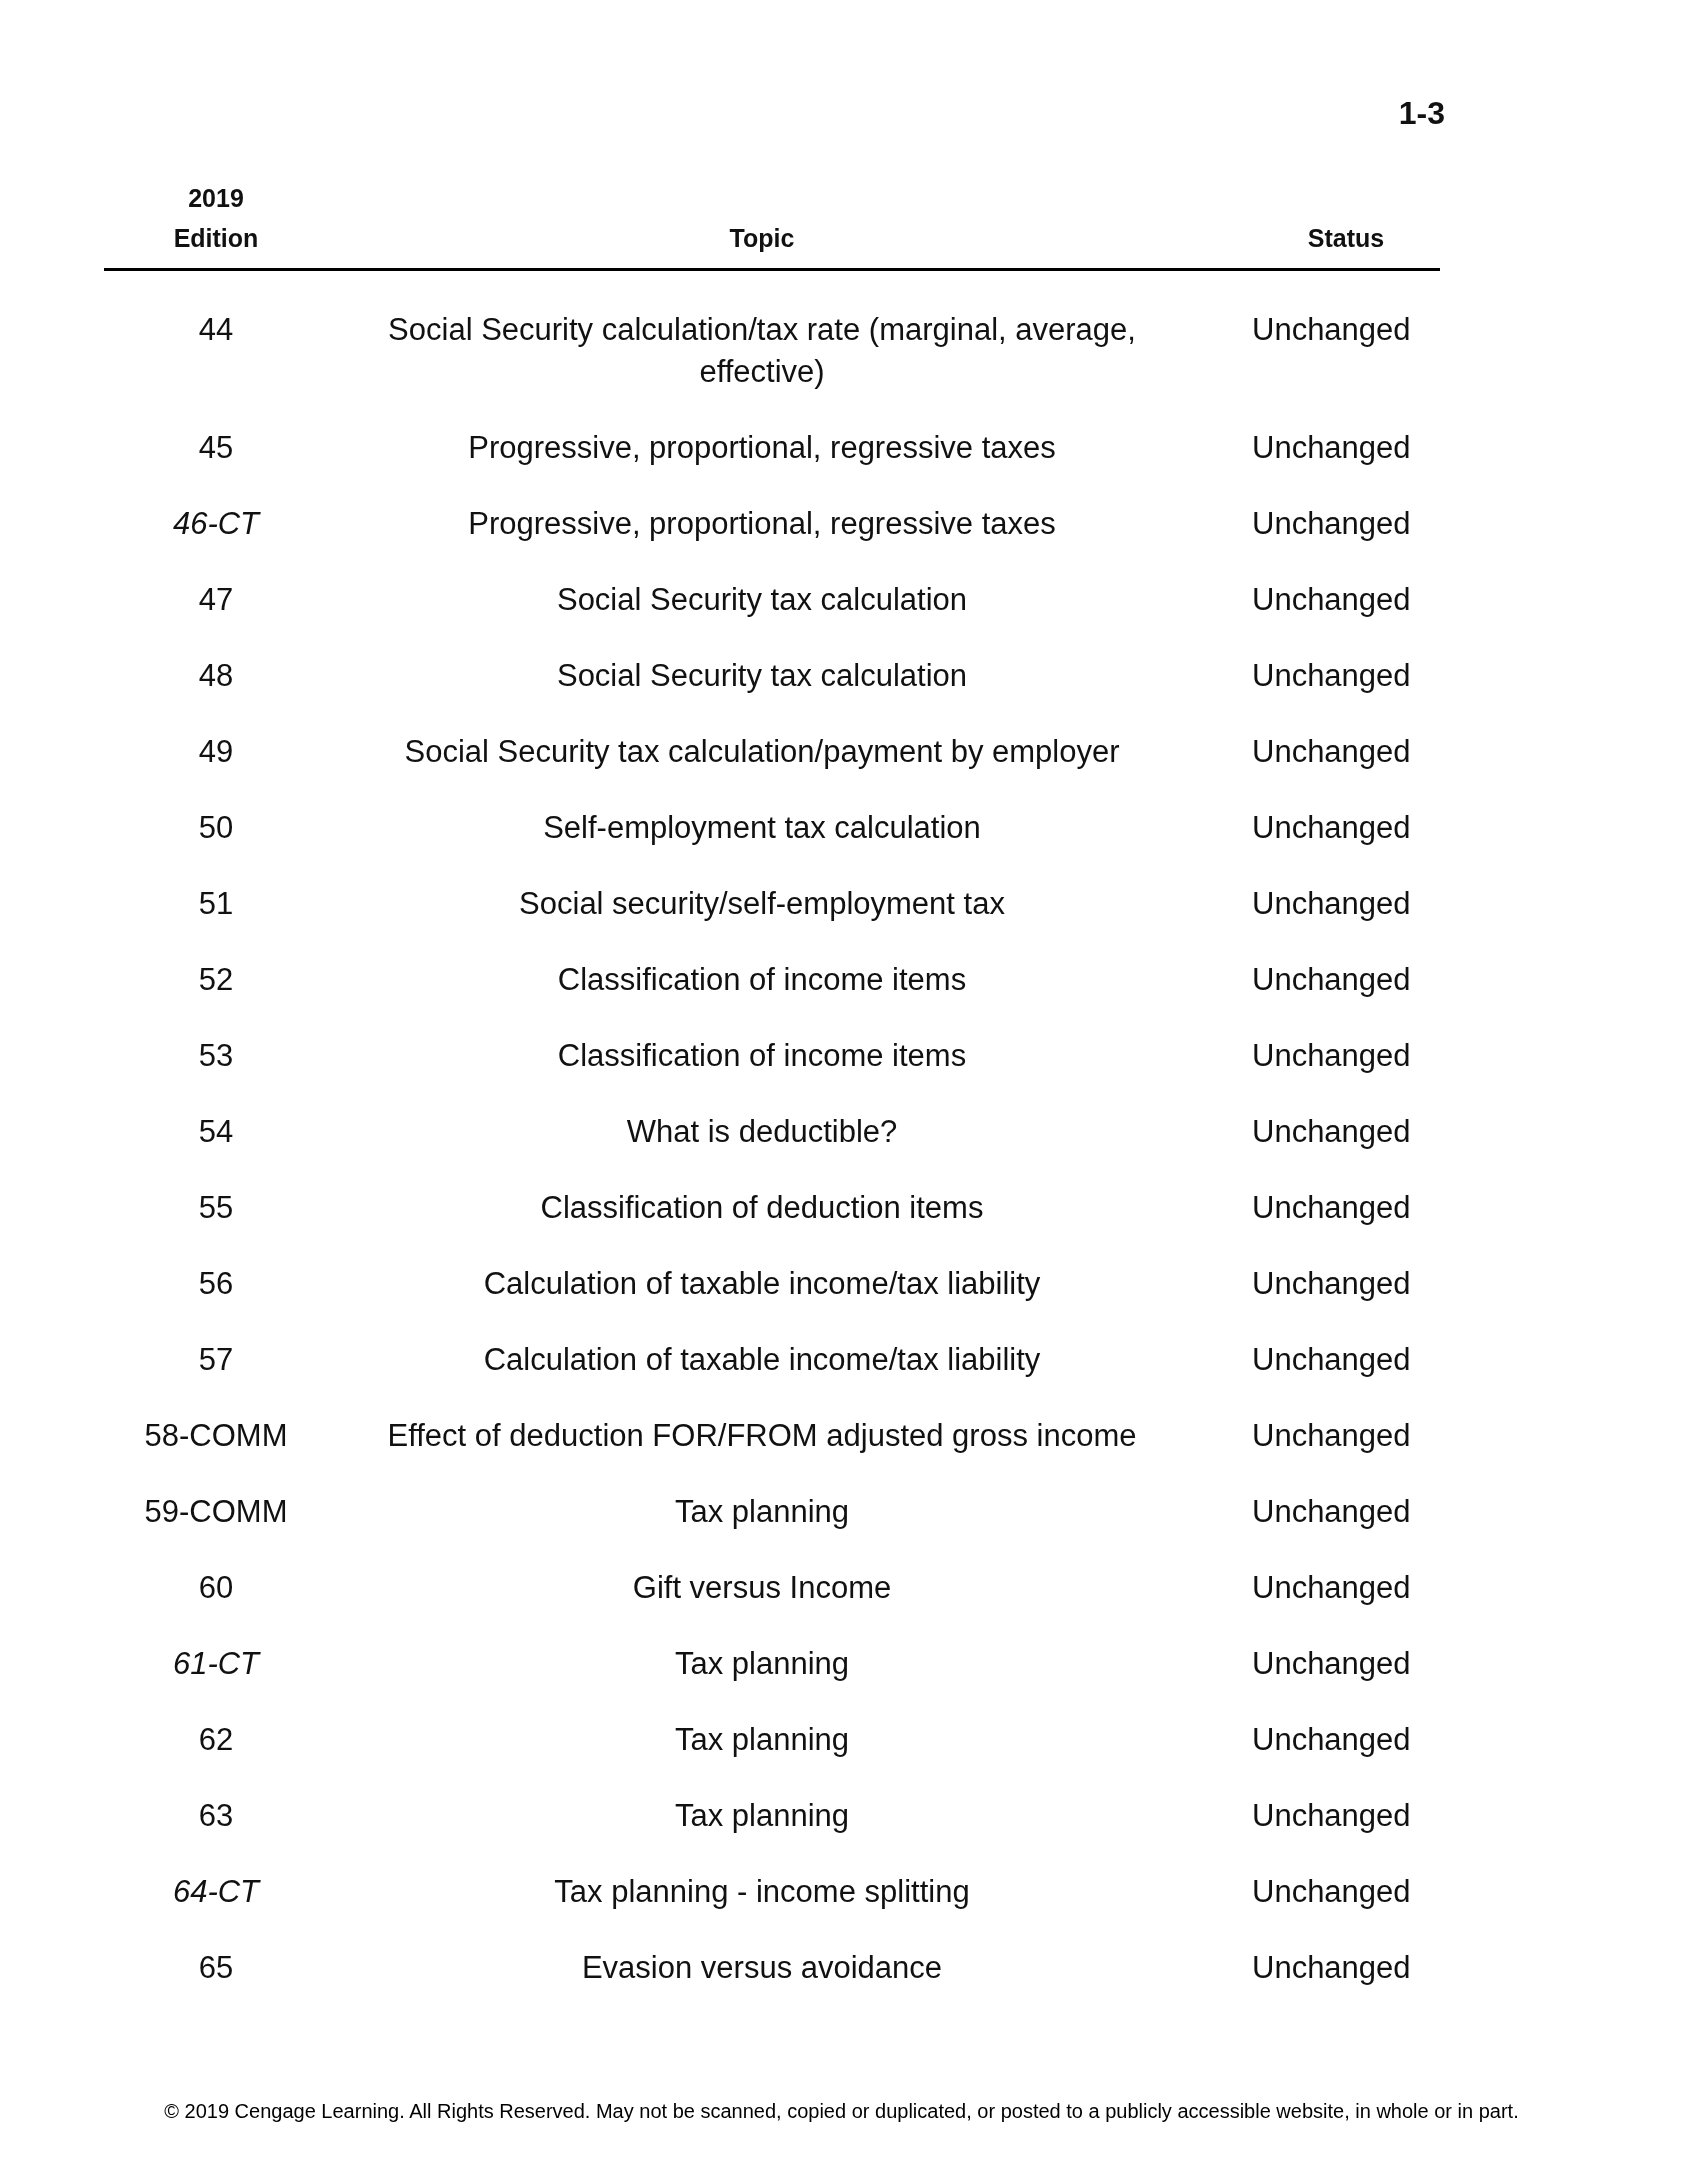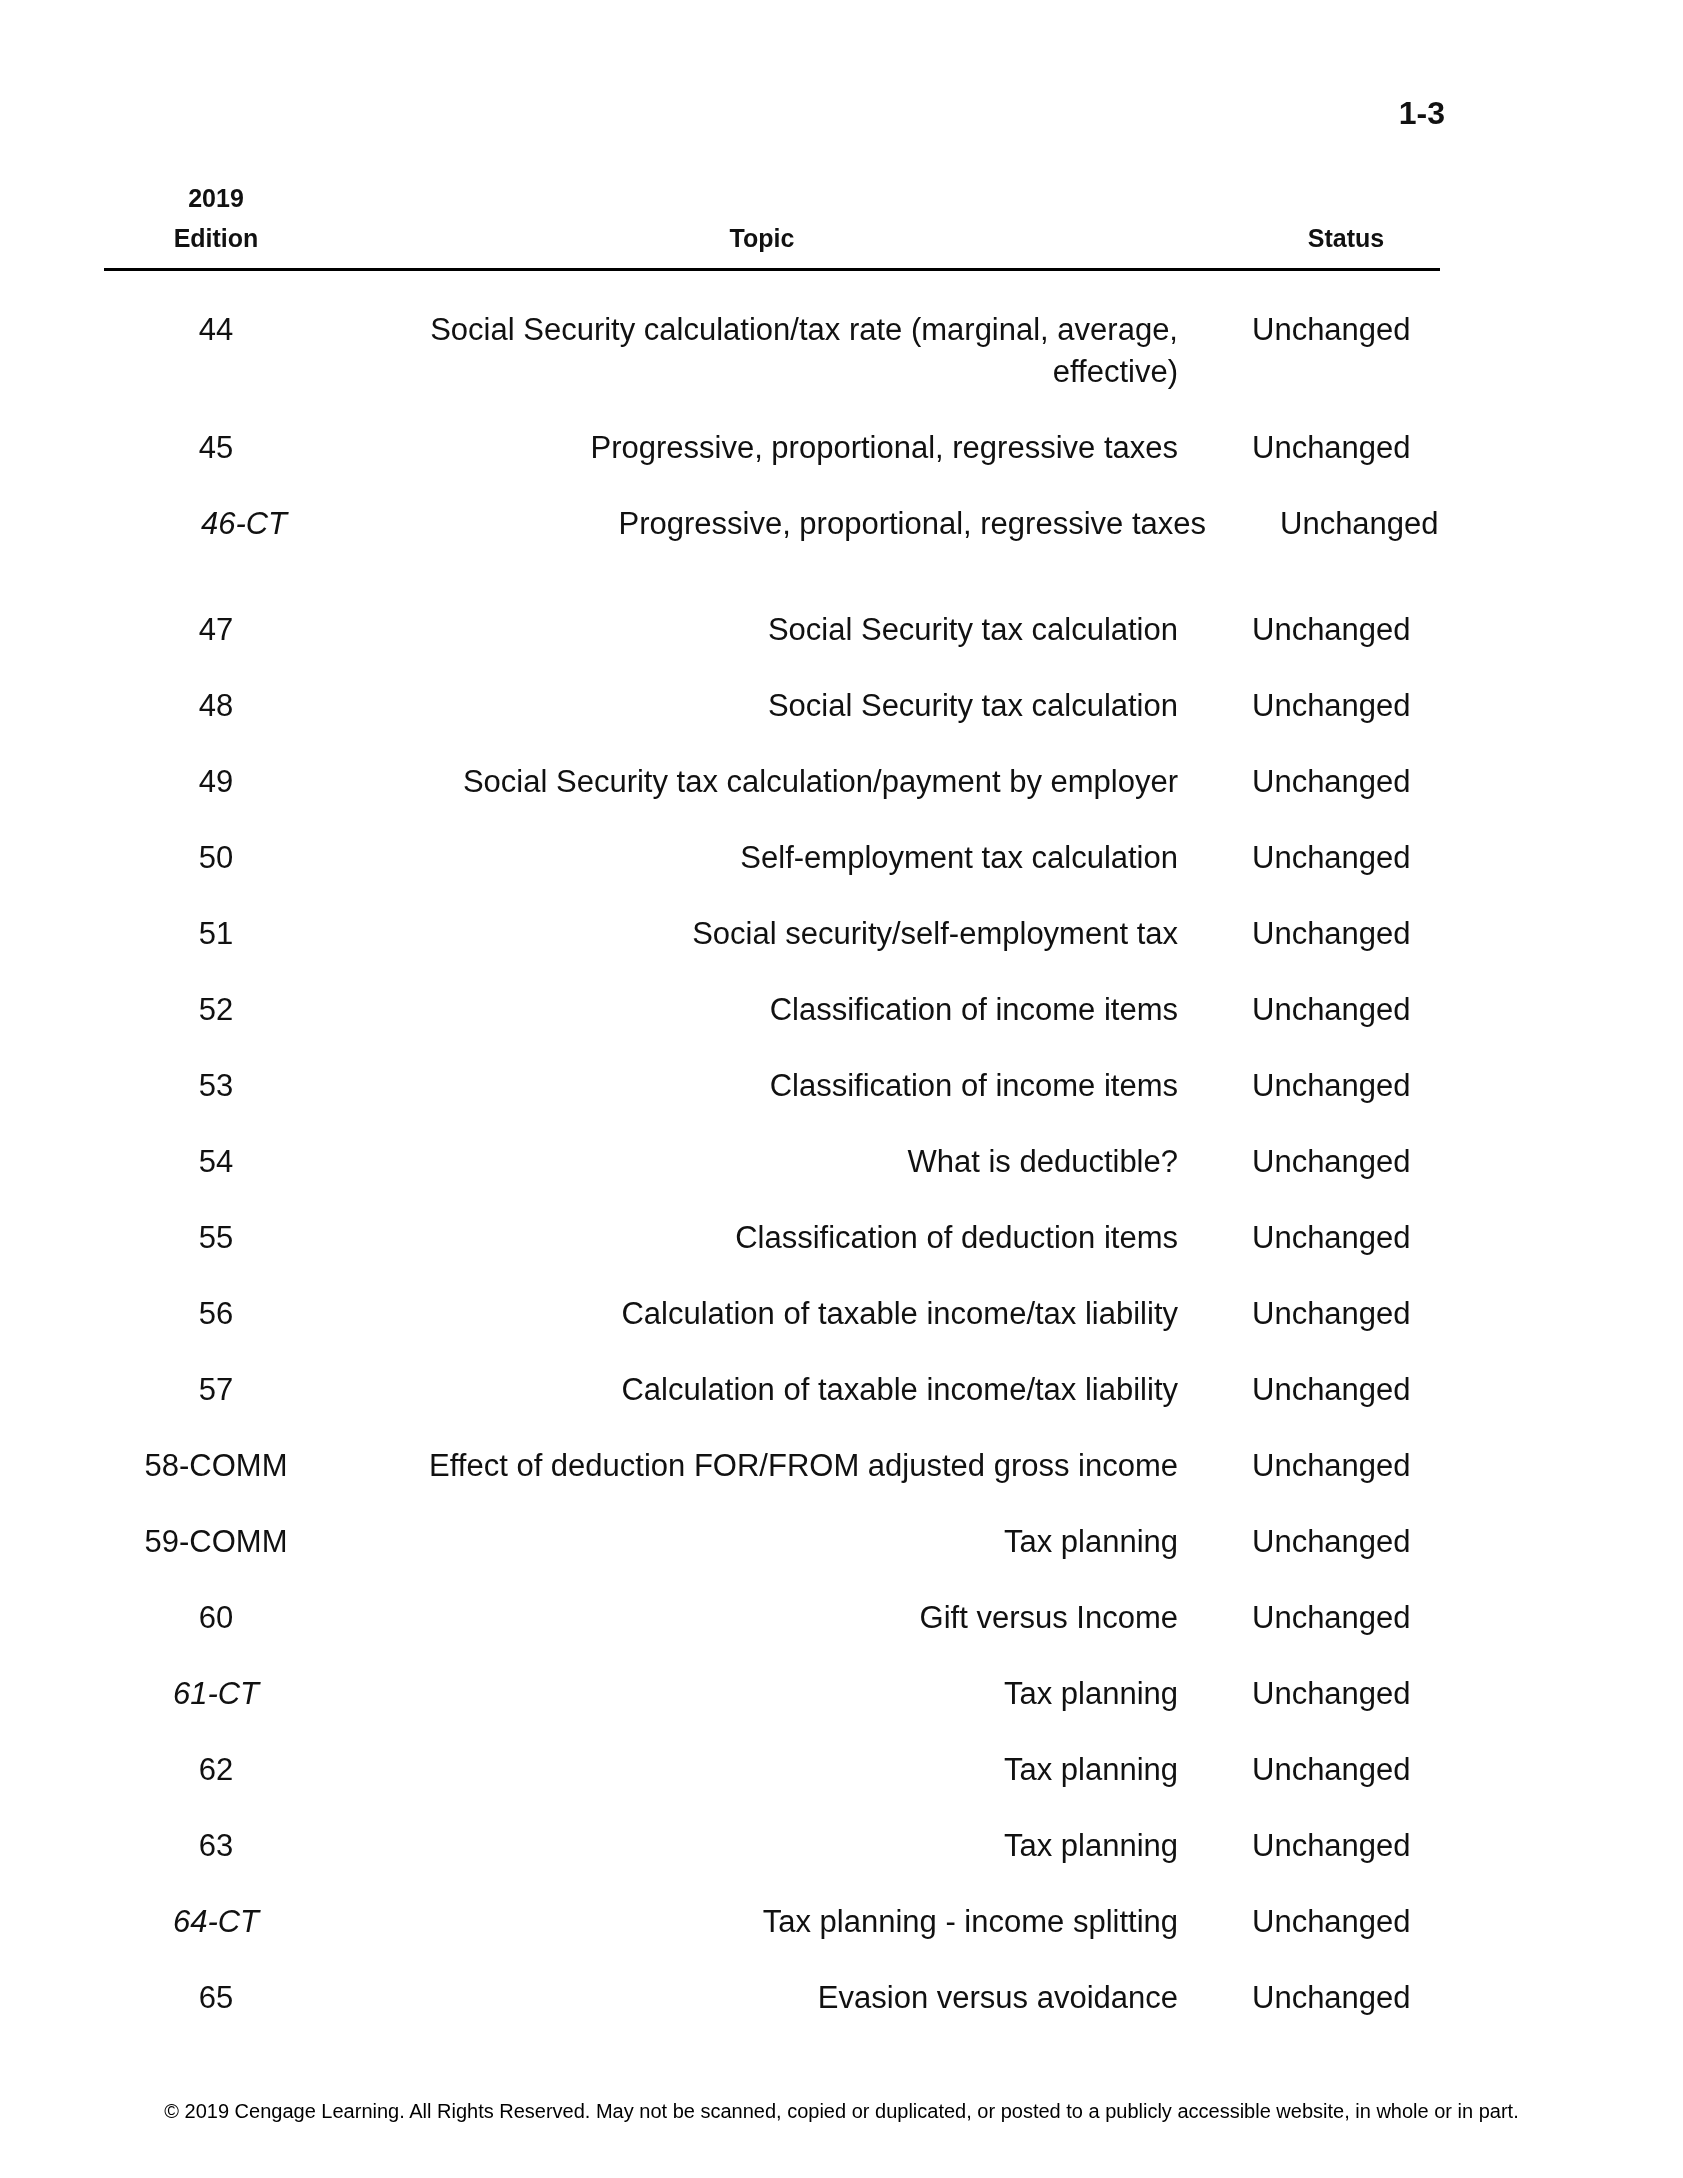--- a/index.html
+++ b/index.html
@@ -45,26 +45,25 @@
   }
   .rows {
     margin-top: 38px;
   }
   .row {
     font-size: 31px;
     line-height: 42px;
     margin-bottom: 34px;
   }
   .row.gap-after {
-    margin-bottom: 64px;
-    padding-left: 28px;
+    margin-bottom: 34px;
   }
   .cell-edition { grid-column: 2; text-align: center; }
   .cell-edition.italic { font-style: italic; }
-  .cell-topic   { grid-column: 4; text-align: right; }
+  .cell-topic   { grid-column: 4; text-align: center; }
   .cell-status  { grid-column: 6; text-align: left; }
   .footer {
     position: absolute;
     left: 0;
     right: 0;
     bottom: 55px;
     text-align: center;
     font-size: 20px;
     color: #000000;
   }

